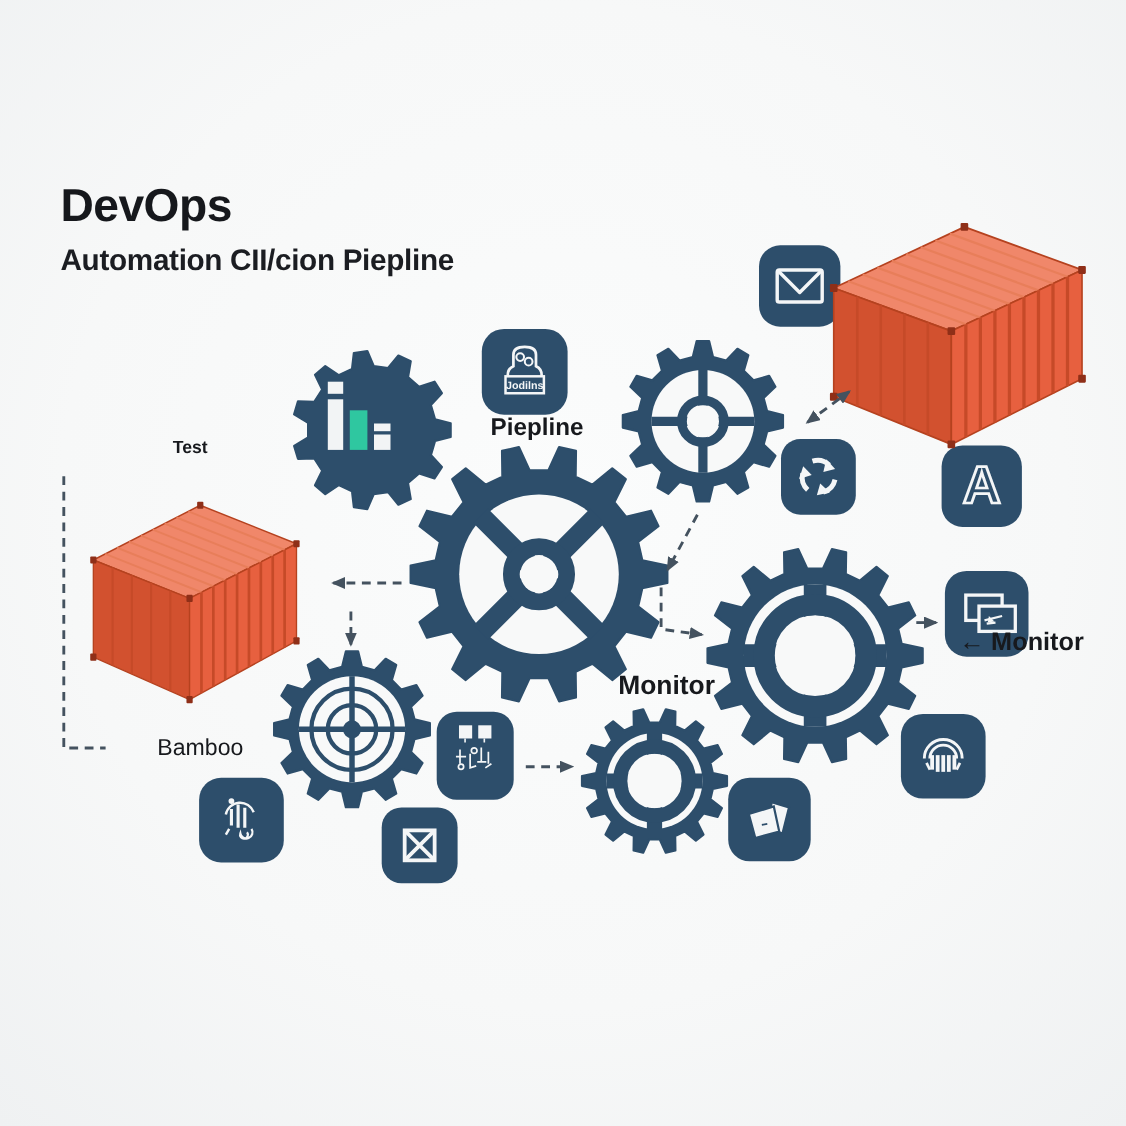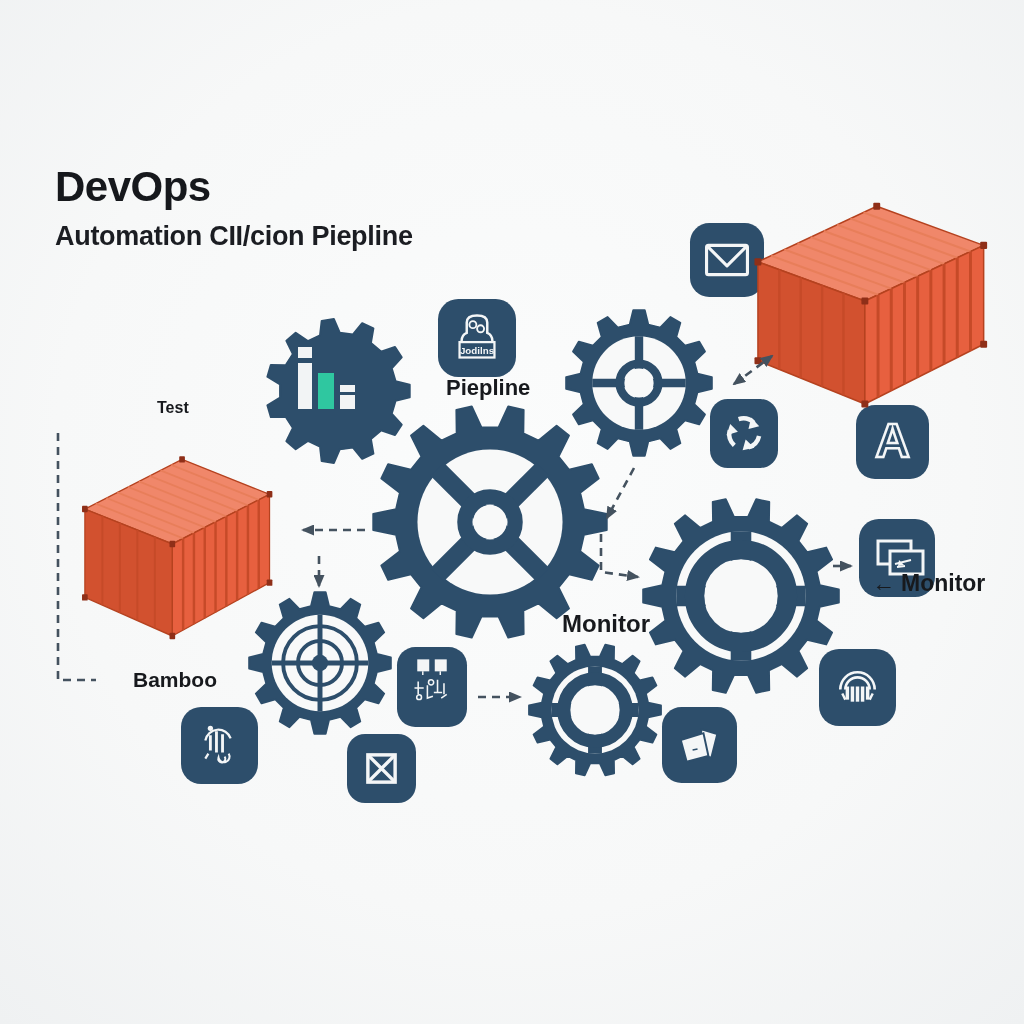--- a/index.html
+++ b/index.html
@@ -12,21 +12,21 @@
   .title{position:absolute;left:55px;top:163px;margin:0;font-size:42px;font-weight:bold;
          color:#16181c;letter-spacing:-0.5px;}
   .subtitle{position:absolute;left:55px;top:221px;margin:0;font-size:27px;font-weight:bold;
          color:#1b1d22;letter-spacing:-0.3px;}
   .lbl{position:absolute;color:#17191d;font-weight:bold;white-space:nowrap;}
   .lbl-test{left:157px;top:399px;font-size:16px;}
   .lbl-jenkins{left:446px;top:375px;font-size:22px;}
   .lbl-deploy{left:562px;top:610px;font-size:24px;}
   .lbl-monitor{left:836px;top:570px;font-size:23px;margin-left:36px;}
   .lbl-monitor .arrow{margin-right:6px;}
-  .lbl-bamboo{left:133px;top:668px;font-size:21px;font-weight:700;}
+  .lbl-bamboo{left:143px;top:668px;font-size:21px;font-weight:400;}
 </style>
 </head>
 <body>
 
 <div class="stage">
   <svg id="scene" viewBox="0 0 1024 1024">
       <defs>
         <marker id="arrowhead" markerUnits="userSpaceOnUse" markerWidth="13" markerHeight="11" refX="11" refY="5.5" orient="auto-start-reverse">
           <path d="M0,0 L13,5.5 L0,11 Z" fill="#44525f"></path>
         </marker>

